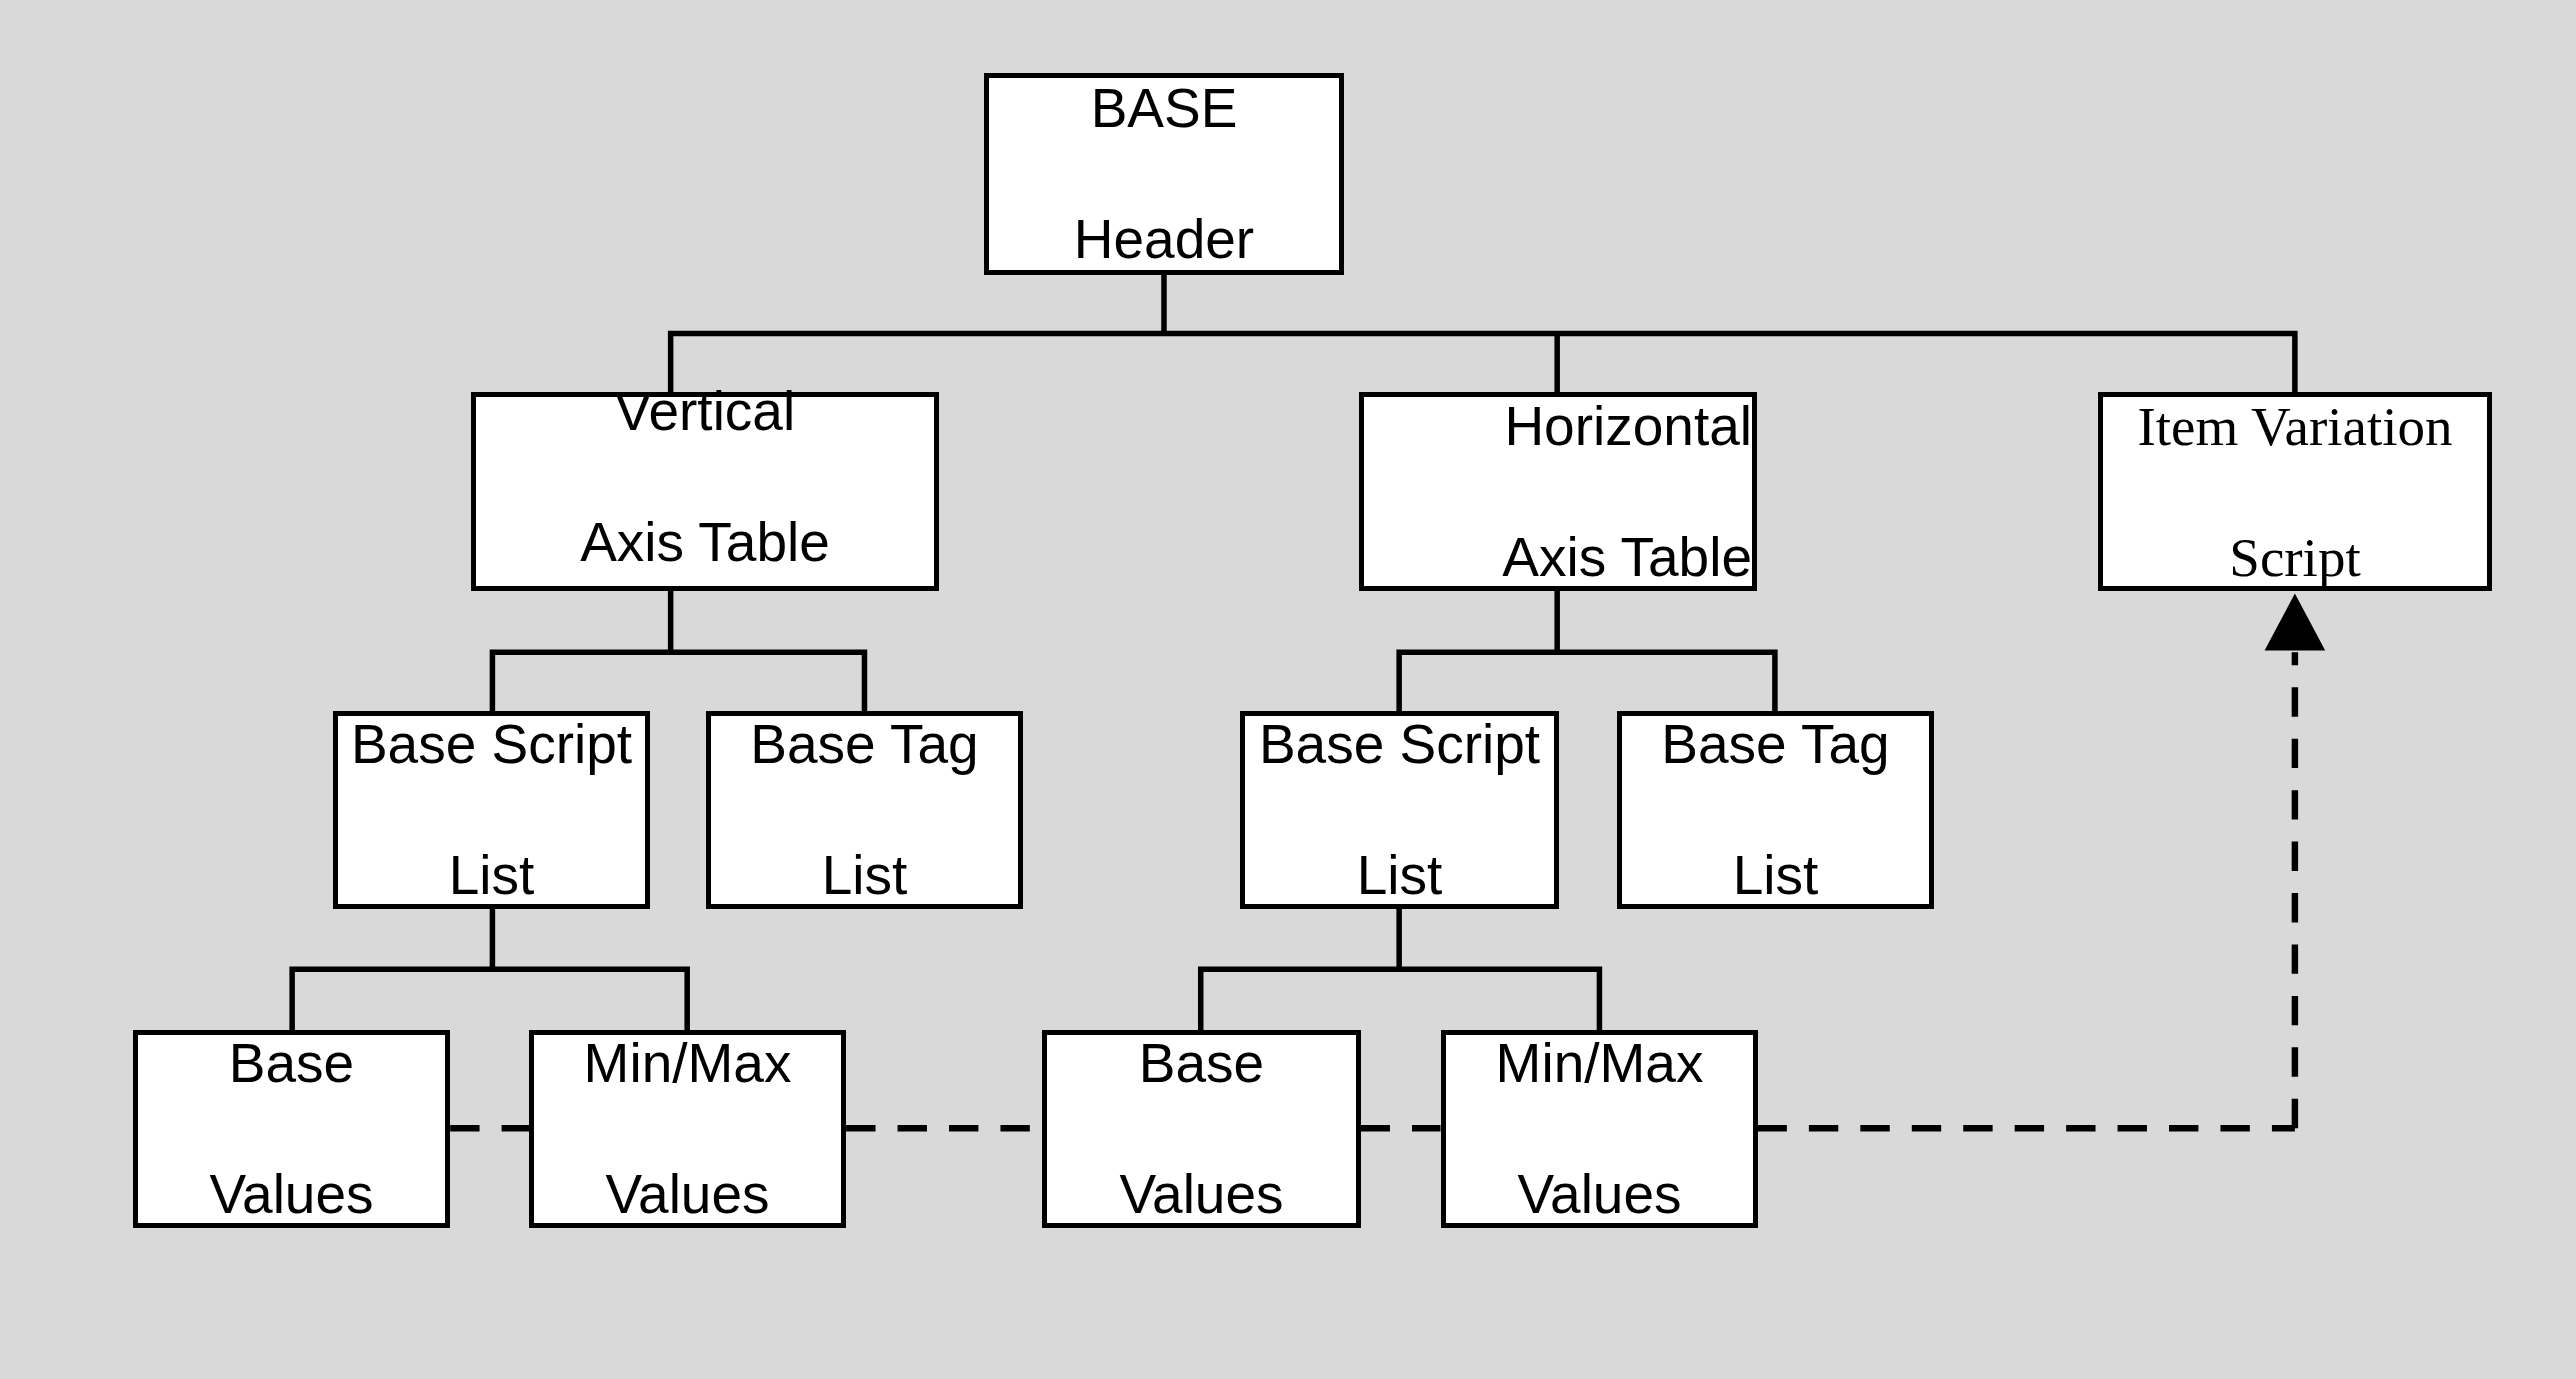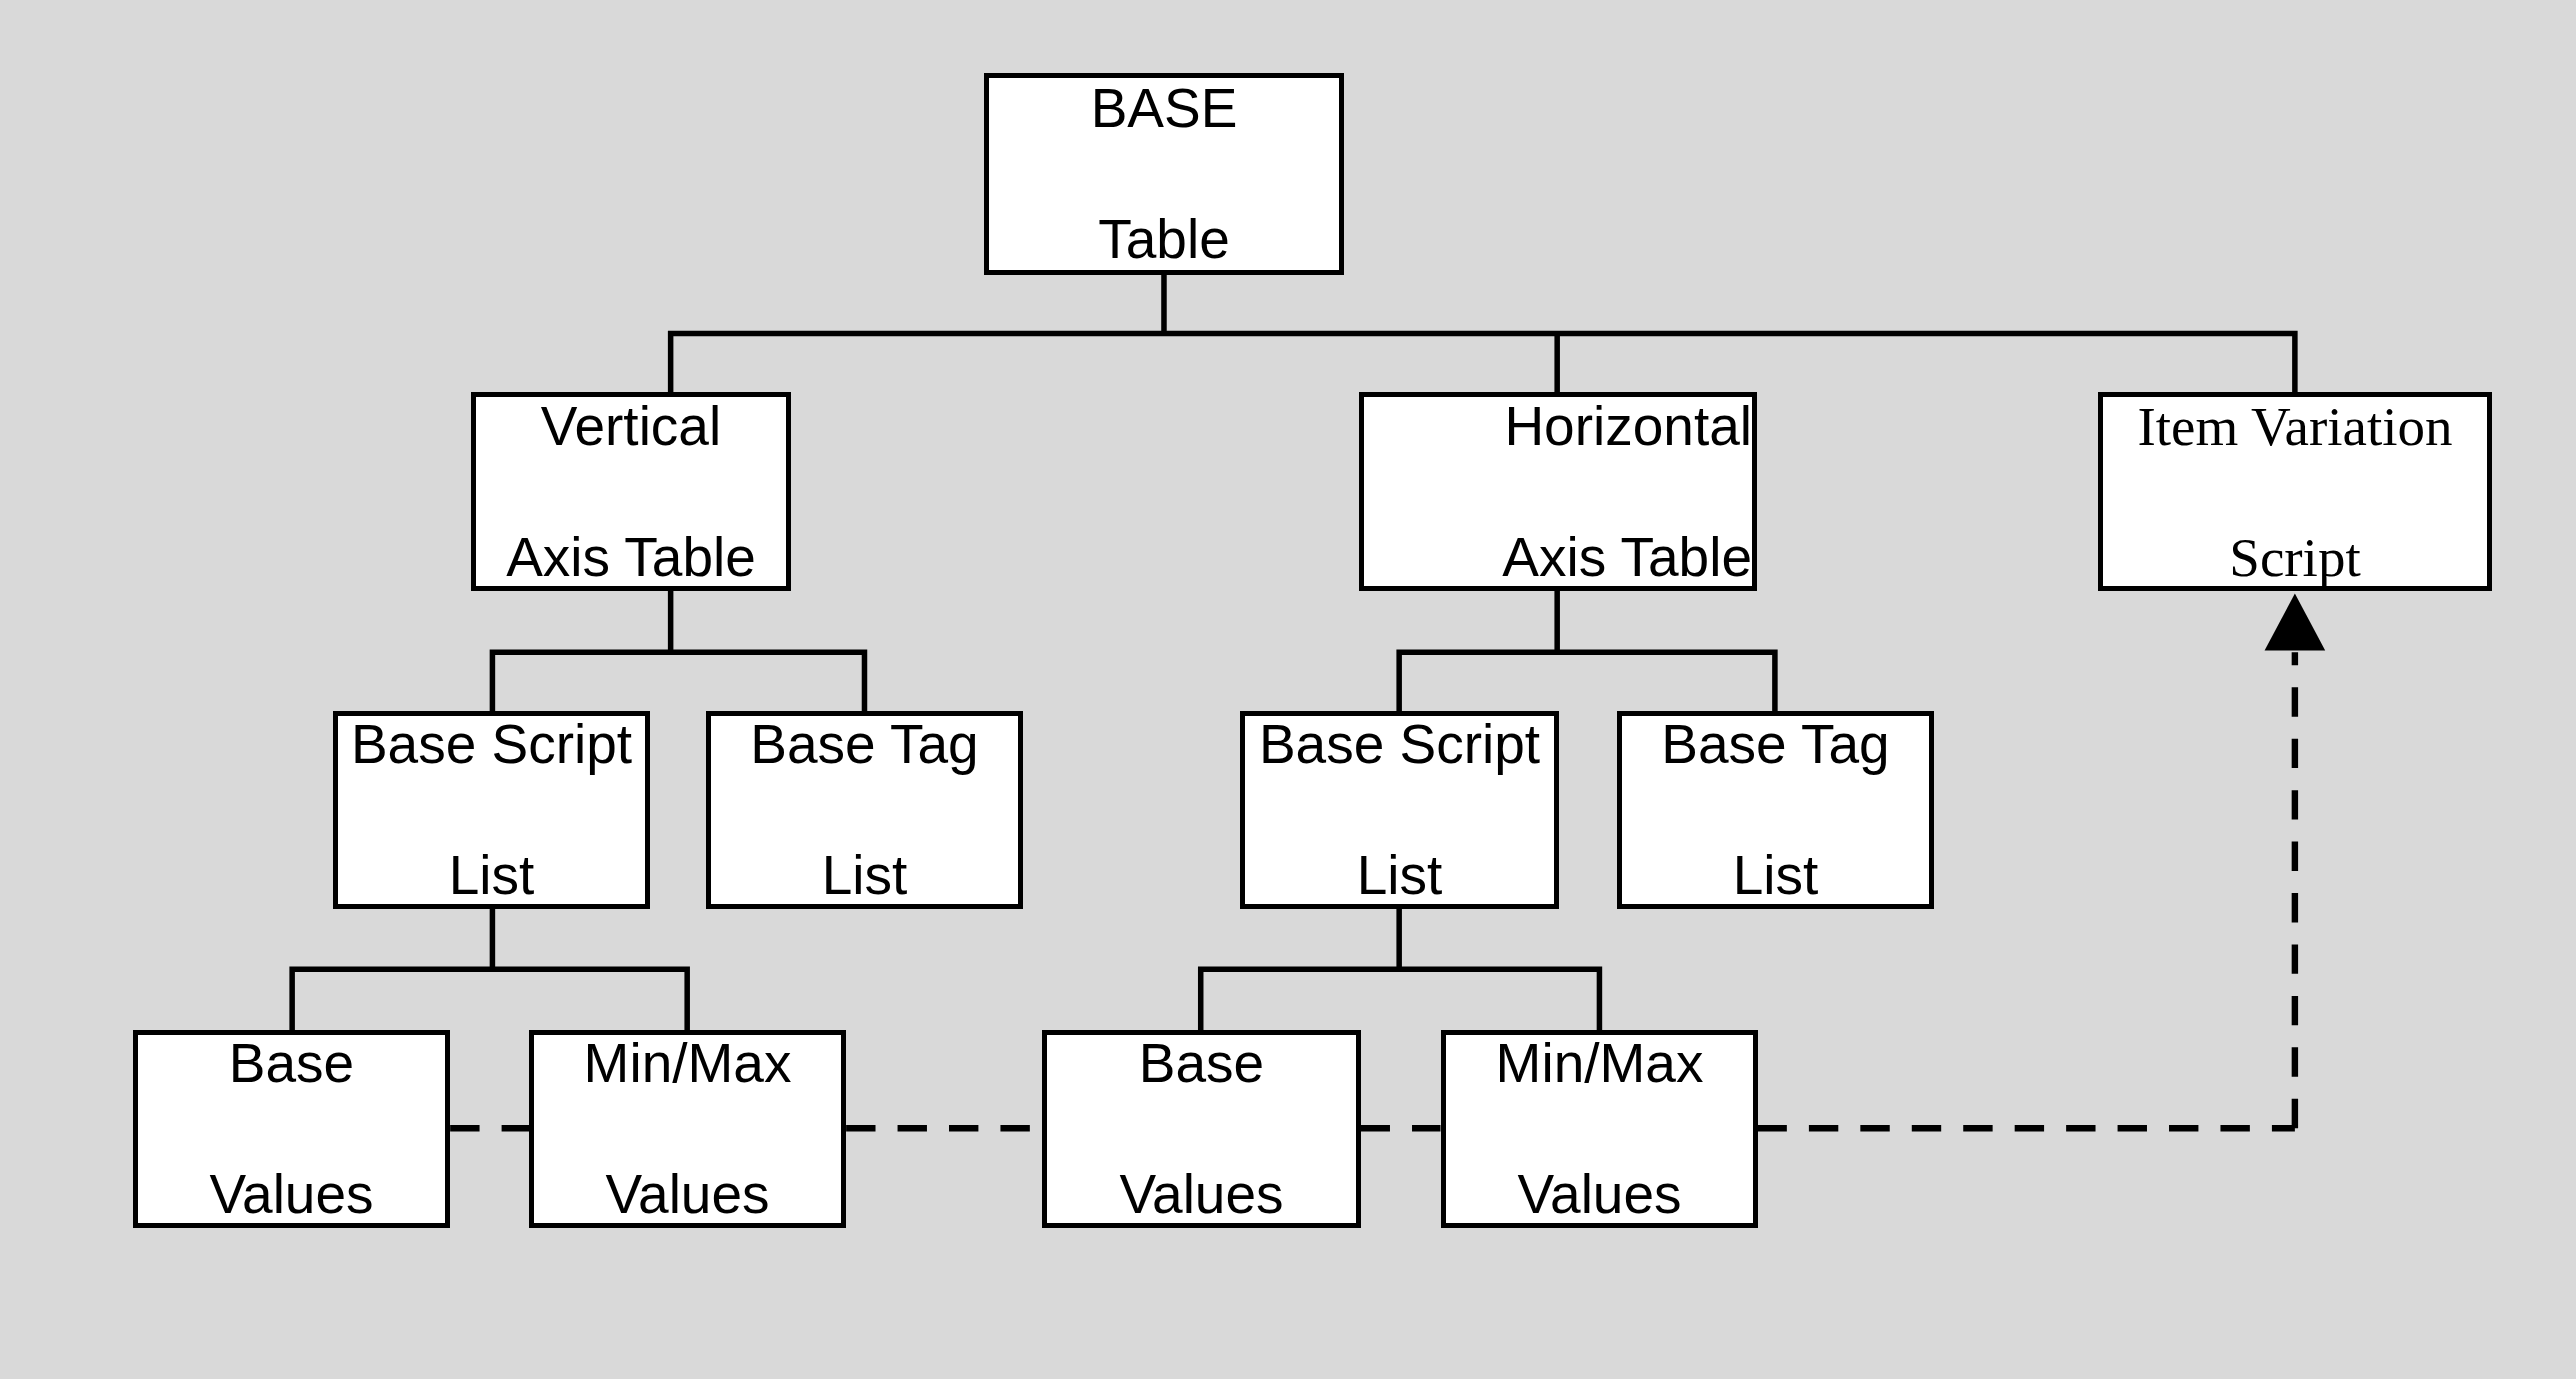--- a/index.html
+++ b/index.html
@@ -74,24 +74,24 @@
              M 921 1228 H 1134
              M 1481 1228 H 1568
              M 1913 1228 H 2498
              M 2498 1228 V 710" fill="none" stroke="#000000" stroke-width="7" stroke-dasharray="32 24"></path>
 
     <polygon points="2498,646 2465,708 2531,708" fill="#000000"></polygon>
   </svg>
 
   <div class="node" style="left:984px; top:73px; width:360px; height:202px;">
     <span>BASE</span>
-    <span>Table</span>
+    <span>Header</span>
   </div>
 
-  <div class="node" style="left:471px; top:392px; width:320px; height:199px;">
+  <div class="node" style="left:471px; top:392px; width:468px; height:199px;justify-content:flex-end;">
     <span>Vertical</span>
     <span>Axis Table</span>
   </div>
 
   <div class="node" style="left:1359px; top:392px; width:398px; height:199px;align-items:flex-end;">
     <span>Horizontal</span>
     <span>Axis Table</span>
   </div>
 
   <div class="node" style="left:2098px; top:392px; width:394px; height:199px;font-family:Liberation Serif, serif;">

